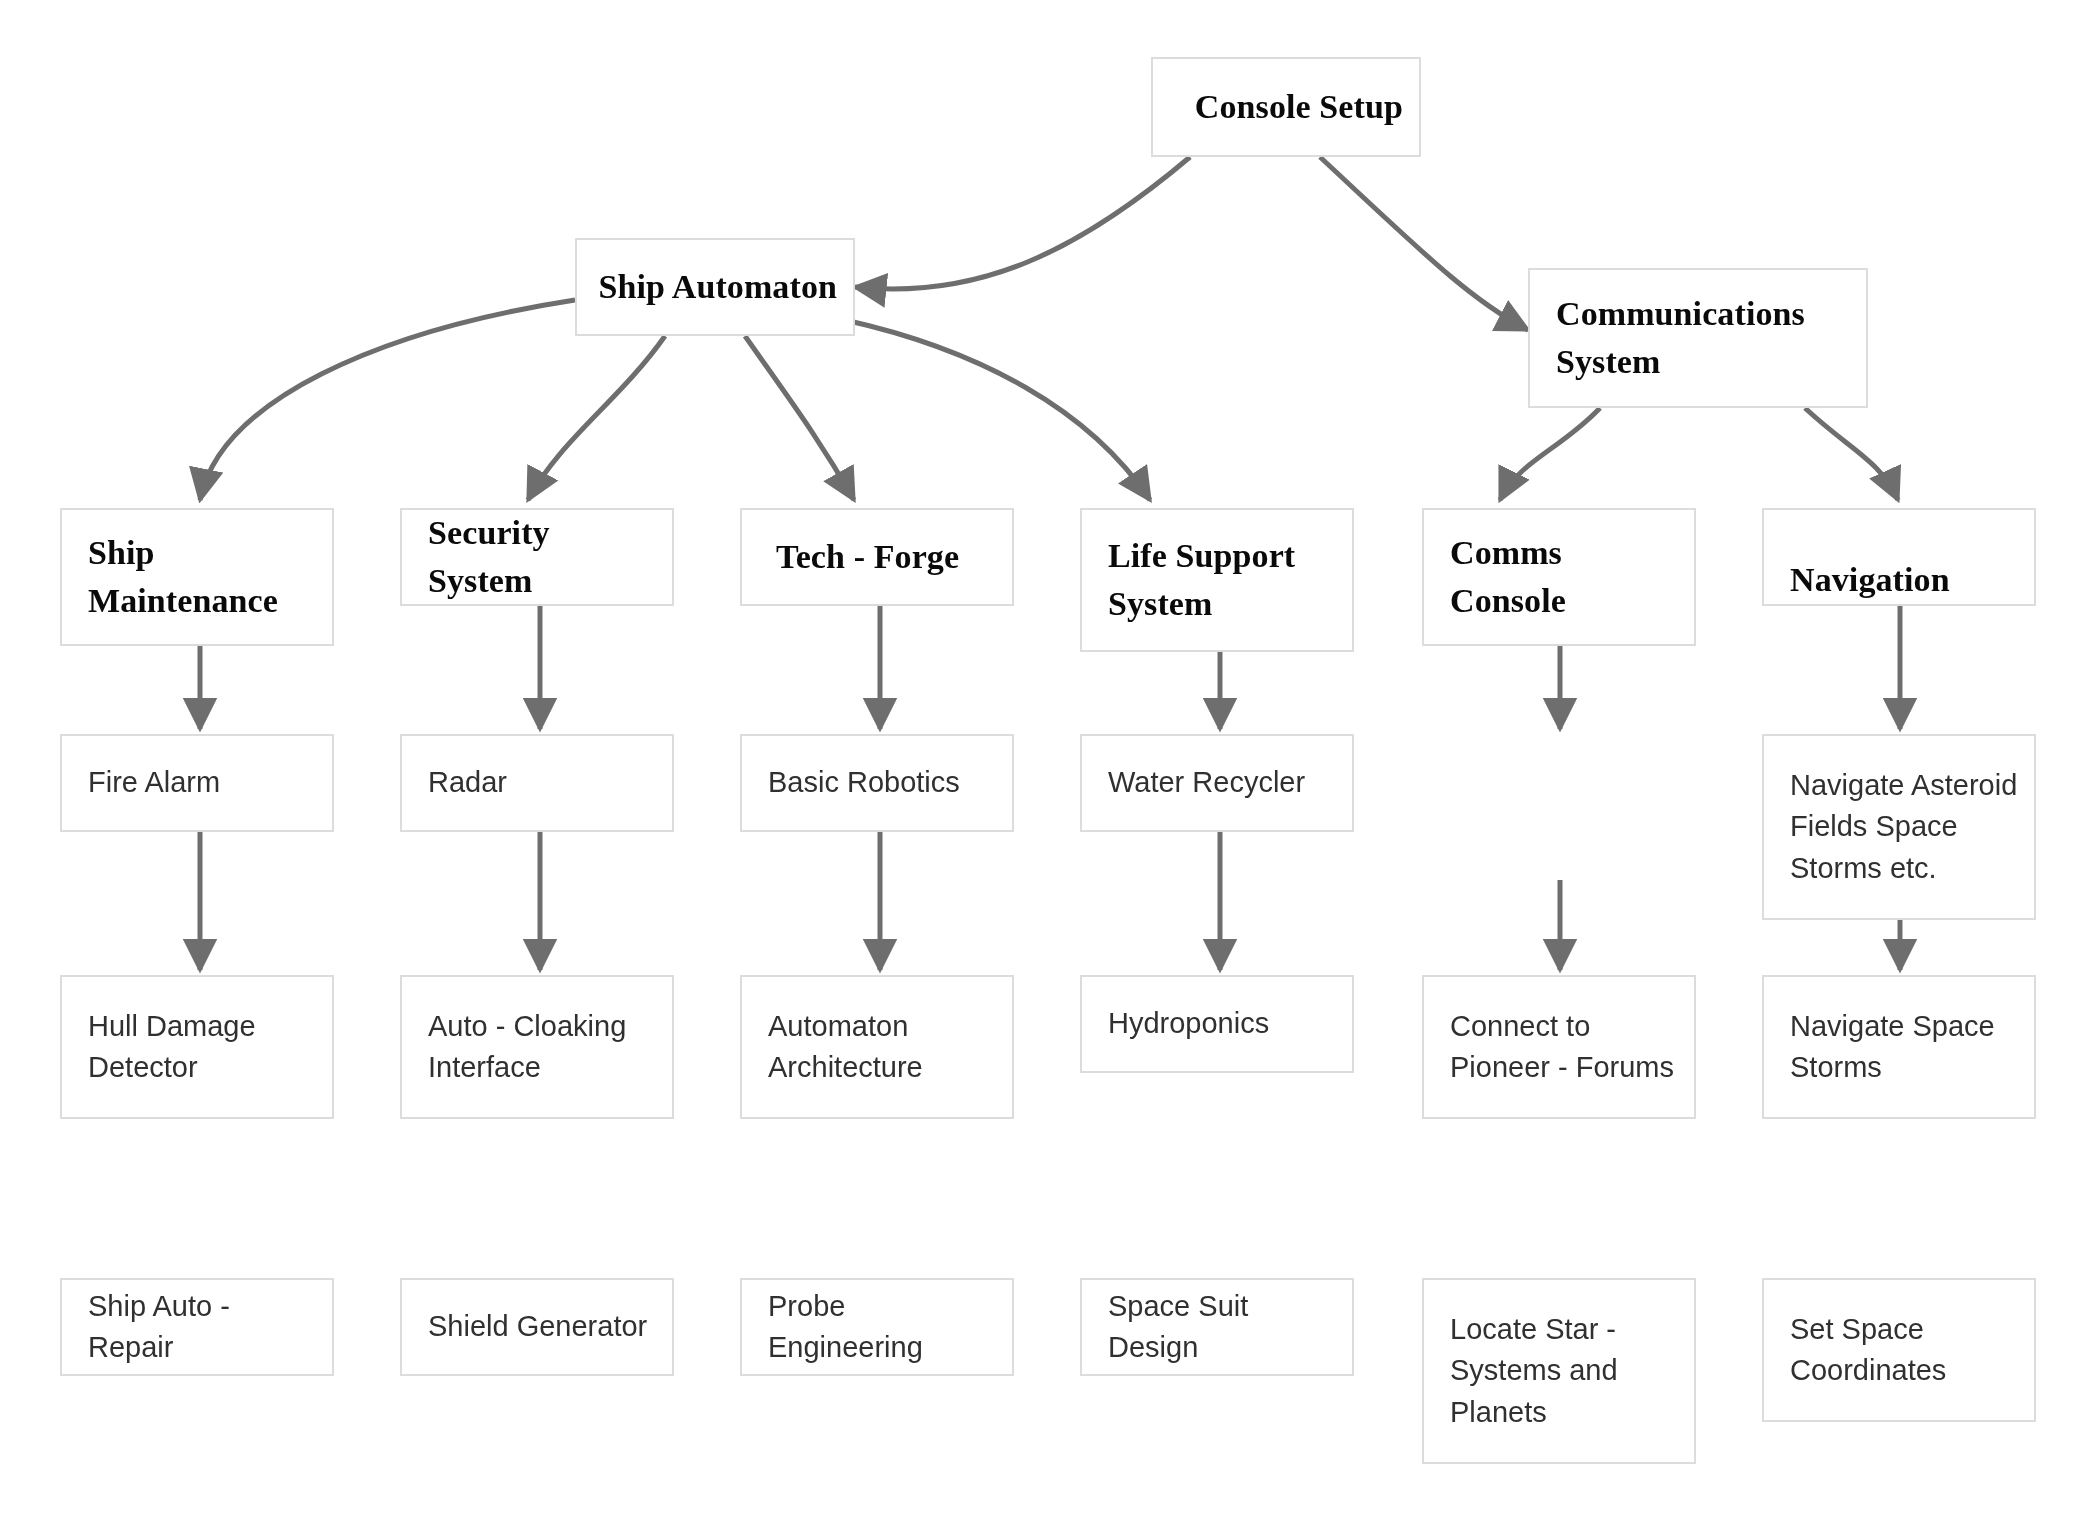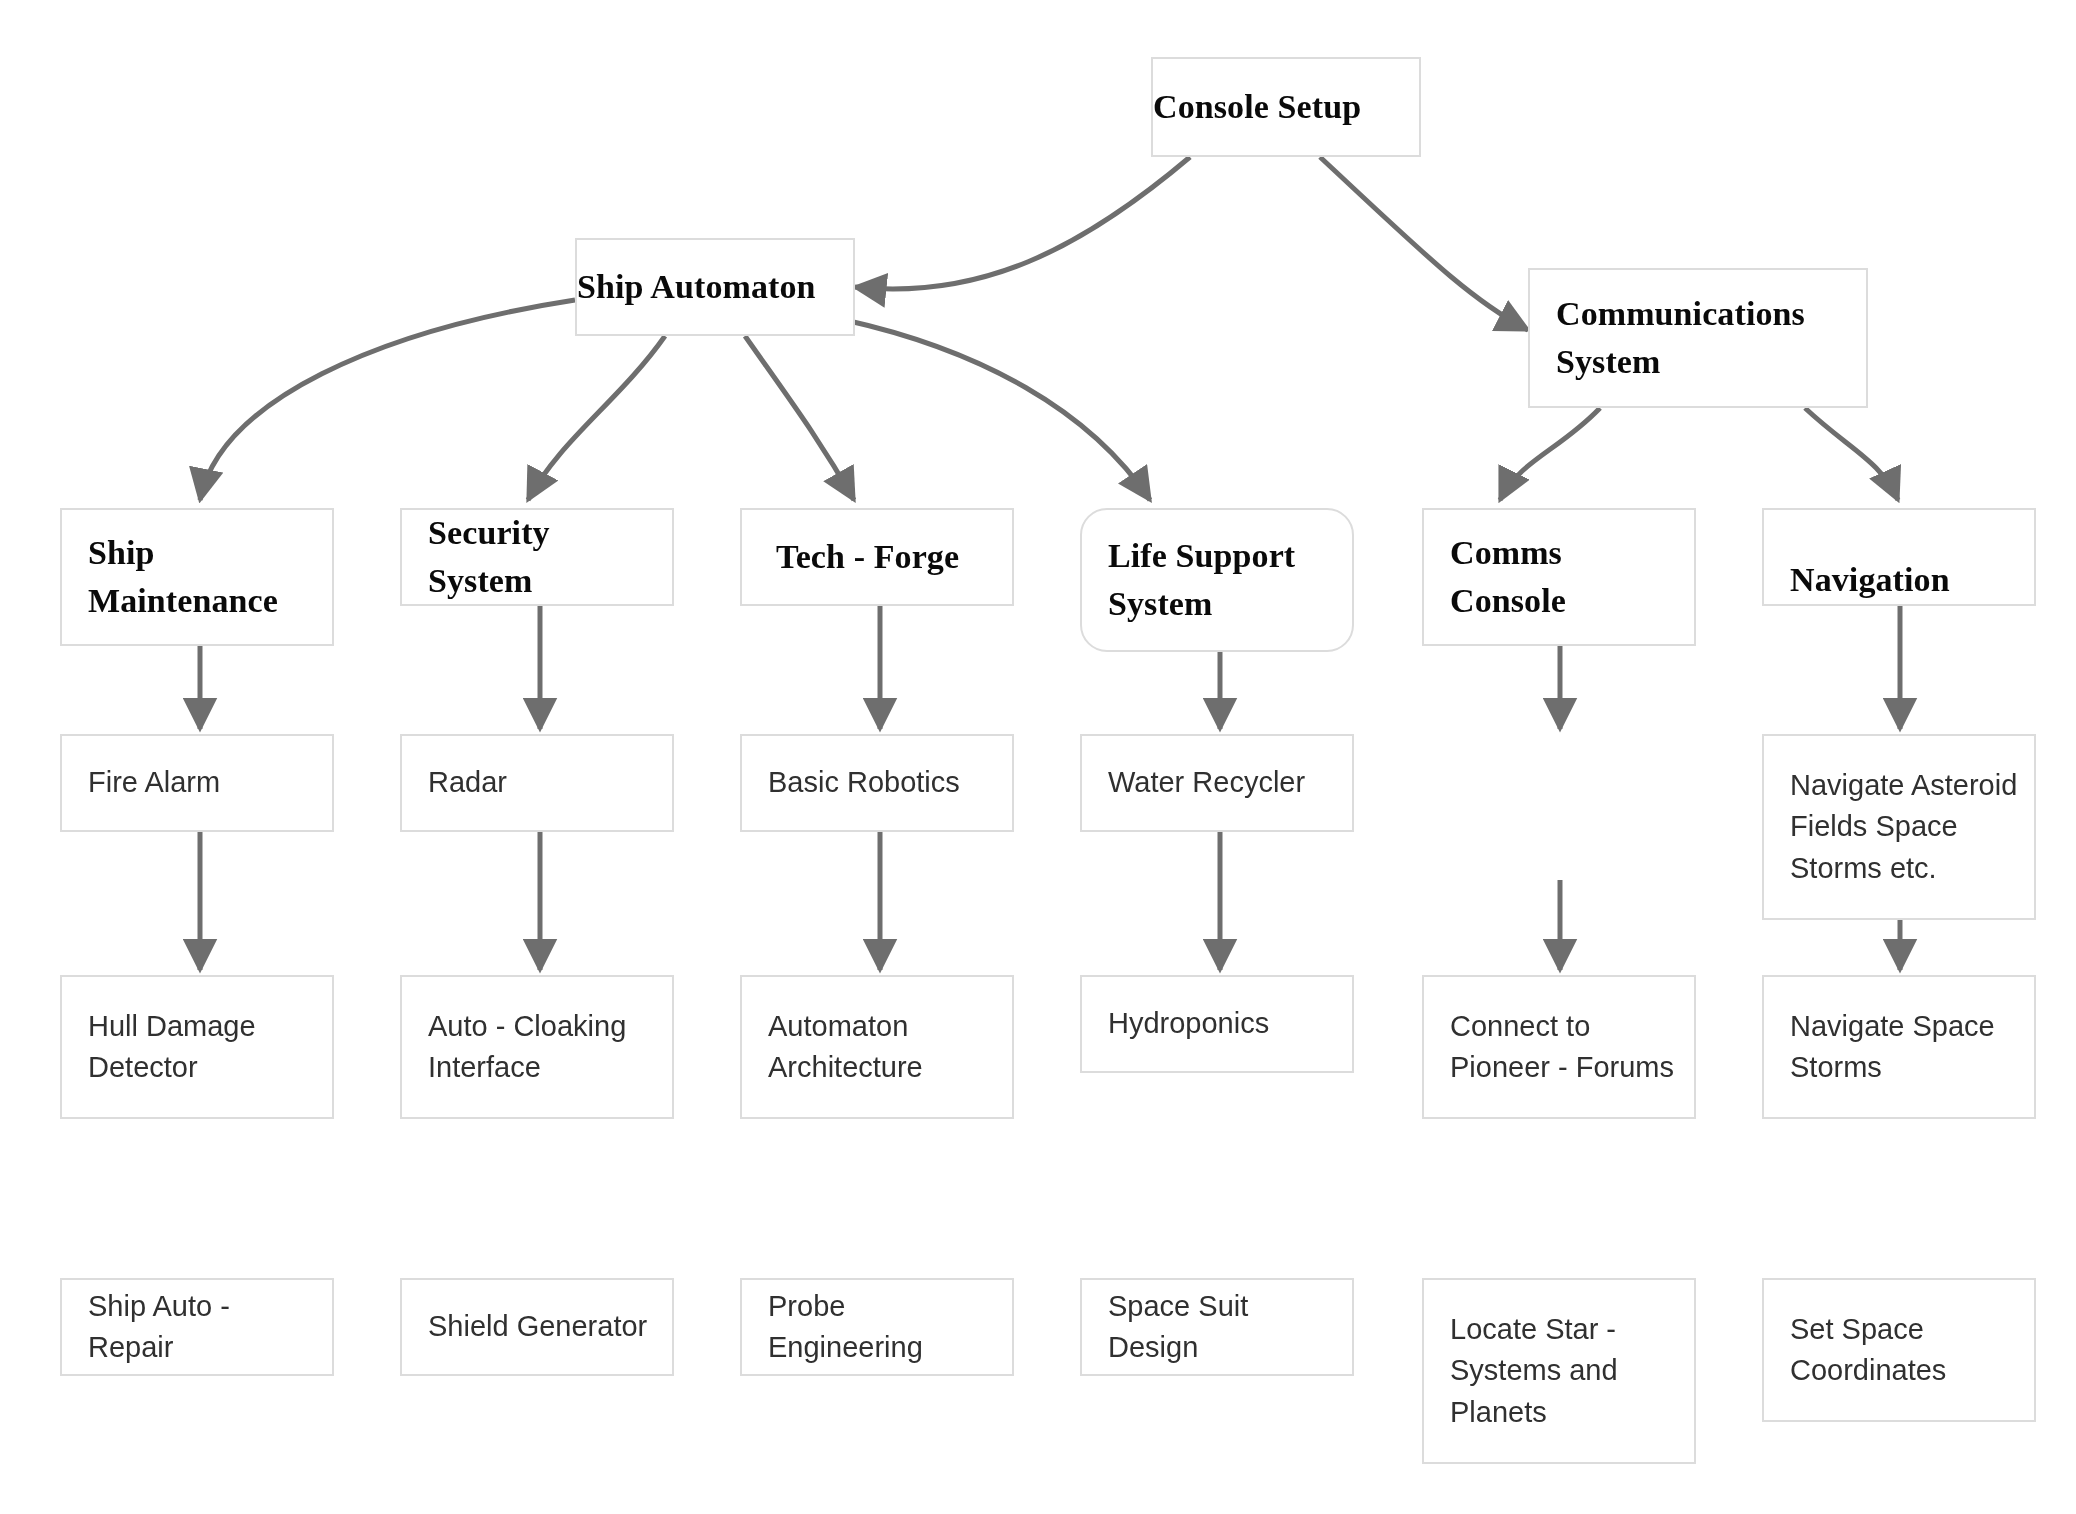--- a/index.html
+++ b/index.html
@@ -40,21 +40,21 @@
   
   .node.serif .label {
     font-family: "Liberation Serif", serif;
     font-size: 34px;
     font-weight: 700;
     color: #0a0a0a;
     line-height: 1.42;
     letter-spacing: 0.1px;
   }
   .node.serif.center {
-    justify-content: flex-start;
+    justify-content: flex-end;
     padding-left: 0;
   }
   .node.serif.center .label {
     text-align: center;
   }
   
   .node.sans .label {
     font-family: "Liberation Sans", sans-serif;
     font-size: 29px;
     font-weight: 400;
@@ -122,21 +122,21 @@
   </div>
 
   <div class="node serif" style="left:400px; top:508px; width:274px; height:98px;">
     <span class="label">Security System</span>
   </div>
 
   <div class="node serif" style="left:740px; top:508px; width:274px; height:98px;padding-left:34px;">
     <span class="label">Tech - Forge</span>
   </div>
 
-  <div class="node serif" style="left:1080px; top:508px; width:274px; height:144px;border-radius:27px;">
+  <div class="node serif" style="left:1080px; top:508px; width:274px; height:144px;">
     <span class="label">Life Support
 System</span>
   </div>
 
   <div class="node serif" style="left:1422px; top:508px; width:274px; height:138px;">
     <span class="label">Comms
 Console</span>
   </div>
 
   <div class="node serif" style="left:1762px; top:508px; width:274px; height:98px;align-items:flex-end;">

